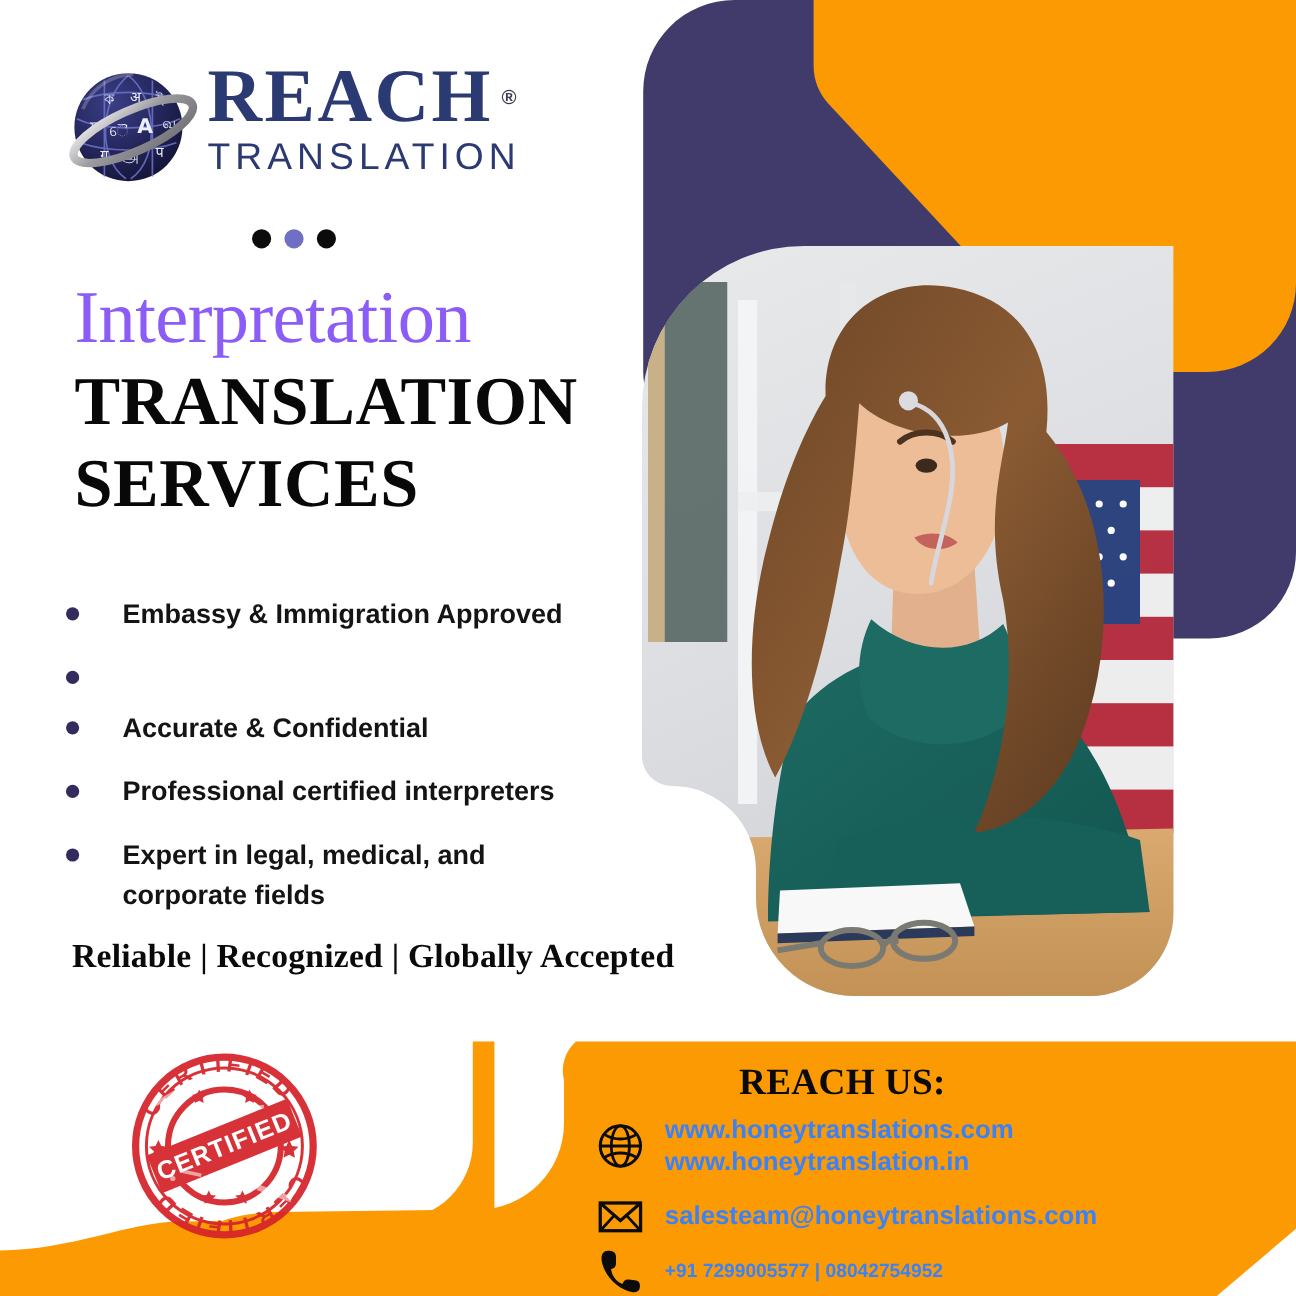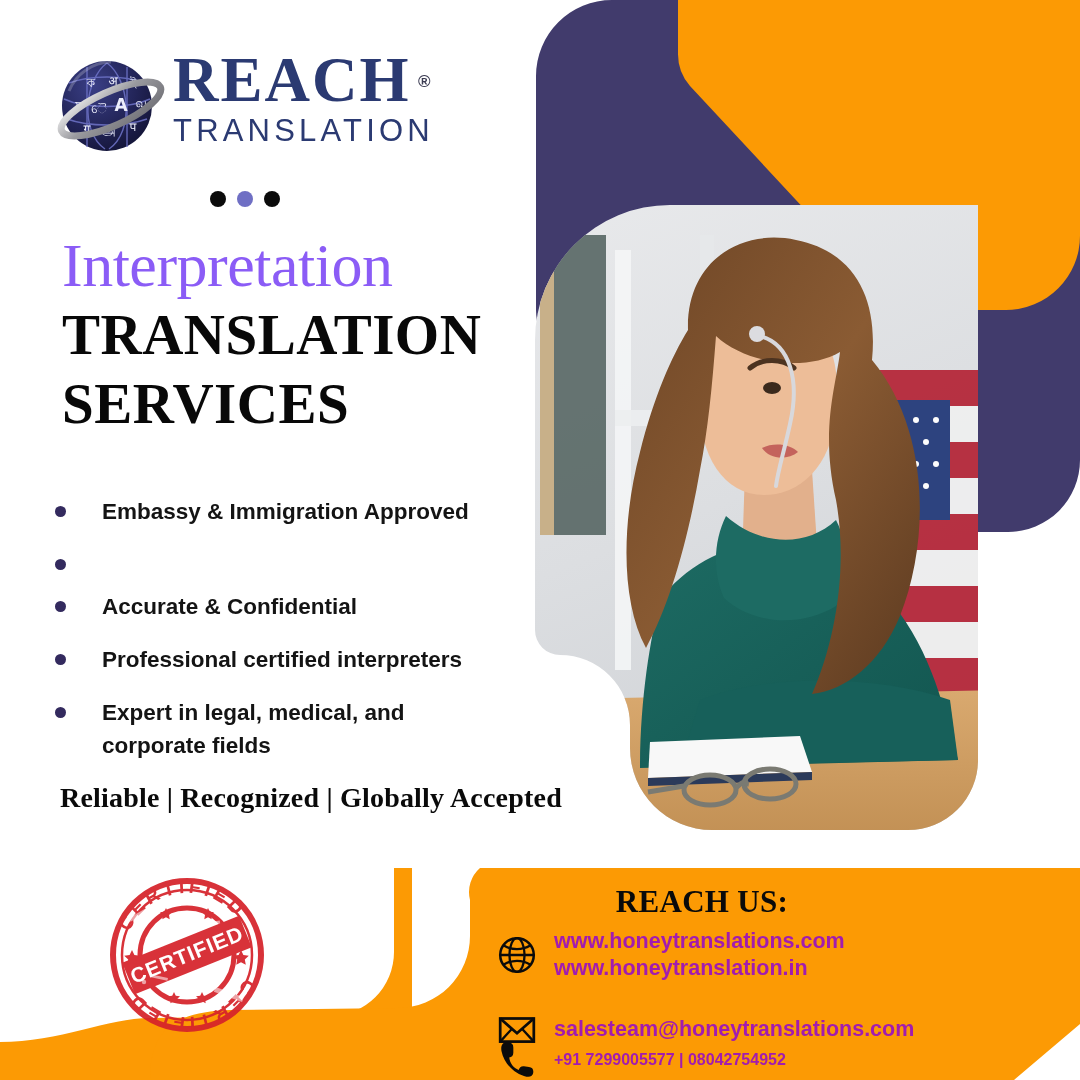--- a/index.html
+++ b/index.html
@@ -87,24 +87,24 @@
   .contact { position:absolute; left:412px; top:868px; width:668px; height:188px; }
   .reach-title {
     position:absolute; left:0; right:88px; top:16px; text-align:center;
     font-family:"Liberation Serif", serif;
     font-size:31px; font-weight:700; color:#0a0a0a; letter-spacing:0.3px;
   }
   .c-row { position:absolute; display:flex; align-items:center; }
   .c-icon { flex:0 0 auto; width:42px; height:42px; margin-right:16px; }
   .c-lines {
     font-family:"Liberation Sans", sans-serif;
-    font-size:21.5px; font-weight:700; color:#a21caf; line-height:27px;
+    font-size:21.5px; font-weight:700; color:#3b82f6; line-height:27px;
   }
   .row-web   { left:84px; top:60px; }
-  .row-mail  { left:84px; top:140px; }
+  .row-mail  { left:84px; top:124px; }
   .row-phone { left:84px; top:170px; }
   .c-lines.big { font-size:16px; }
 </style>
 </head>
 <body>
 
 <div class="canvas">
 
   <svg class="bg-svg" viewBox="0 0 1080 1080">
     <defs>

